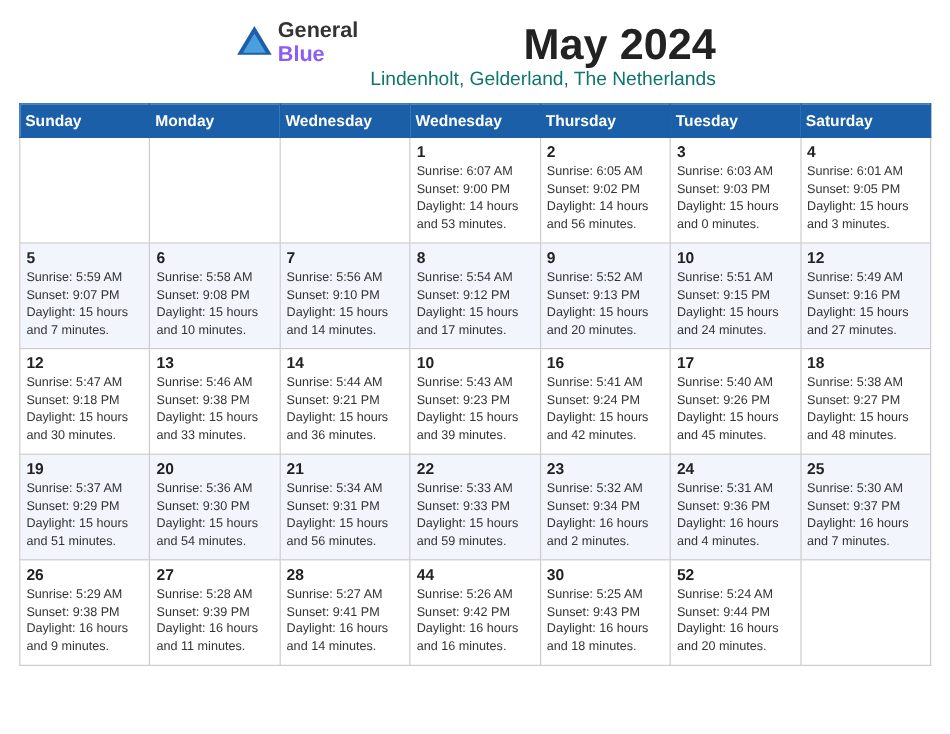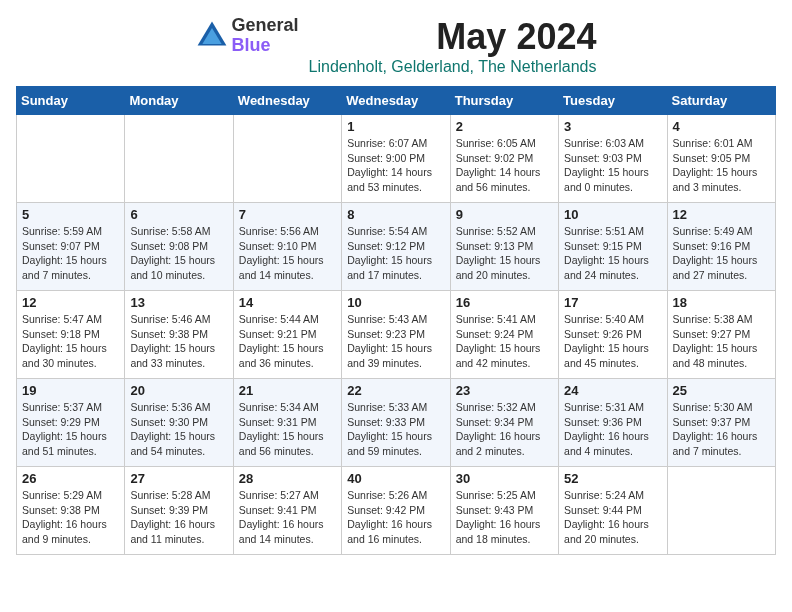--- a/index.html
+++ b/index.html
@@ -301,21 +301,21 @@
 Sunset: 9:39 PM
 Daylight: 16 hours and 11 minutes.</div>
         </td>
         <td>
           <div class="day-number">28</div>
           <div class="day-info">Sunrise: 5:27 AM
 Sunset: 9:41 PM
 Daylight: 16 hours and 14 minutes.</div>
         </td>
         <td>
-          <div class="day-number">40</div>
+          <div class="day-number">44</div>
           <div class="day-info">Sunrise: 5:26 AM
 Sunset: 9:42 PM
 Daylight: 16 hours and 16 minutes.</div>
         </td>
         <td>
           <div class="day-number">30</div>
           <div class="day-info">Sunrise: 5:25 AM
 Sunset: 9:43 PM
 Daylight: 16 hours and 18 minutes.</div>
         </td>

